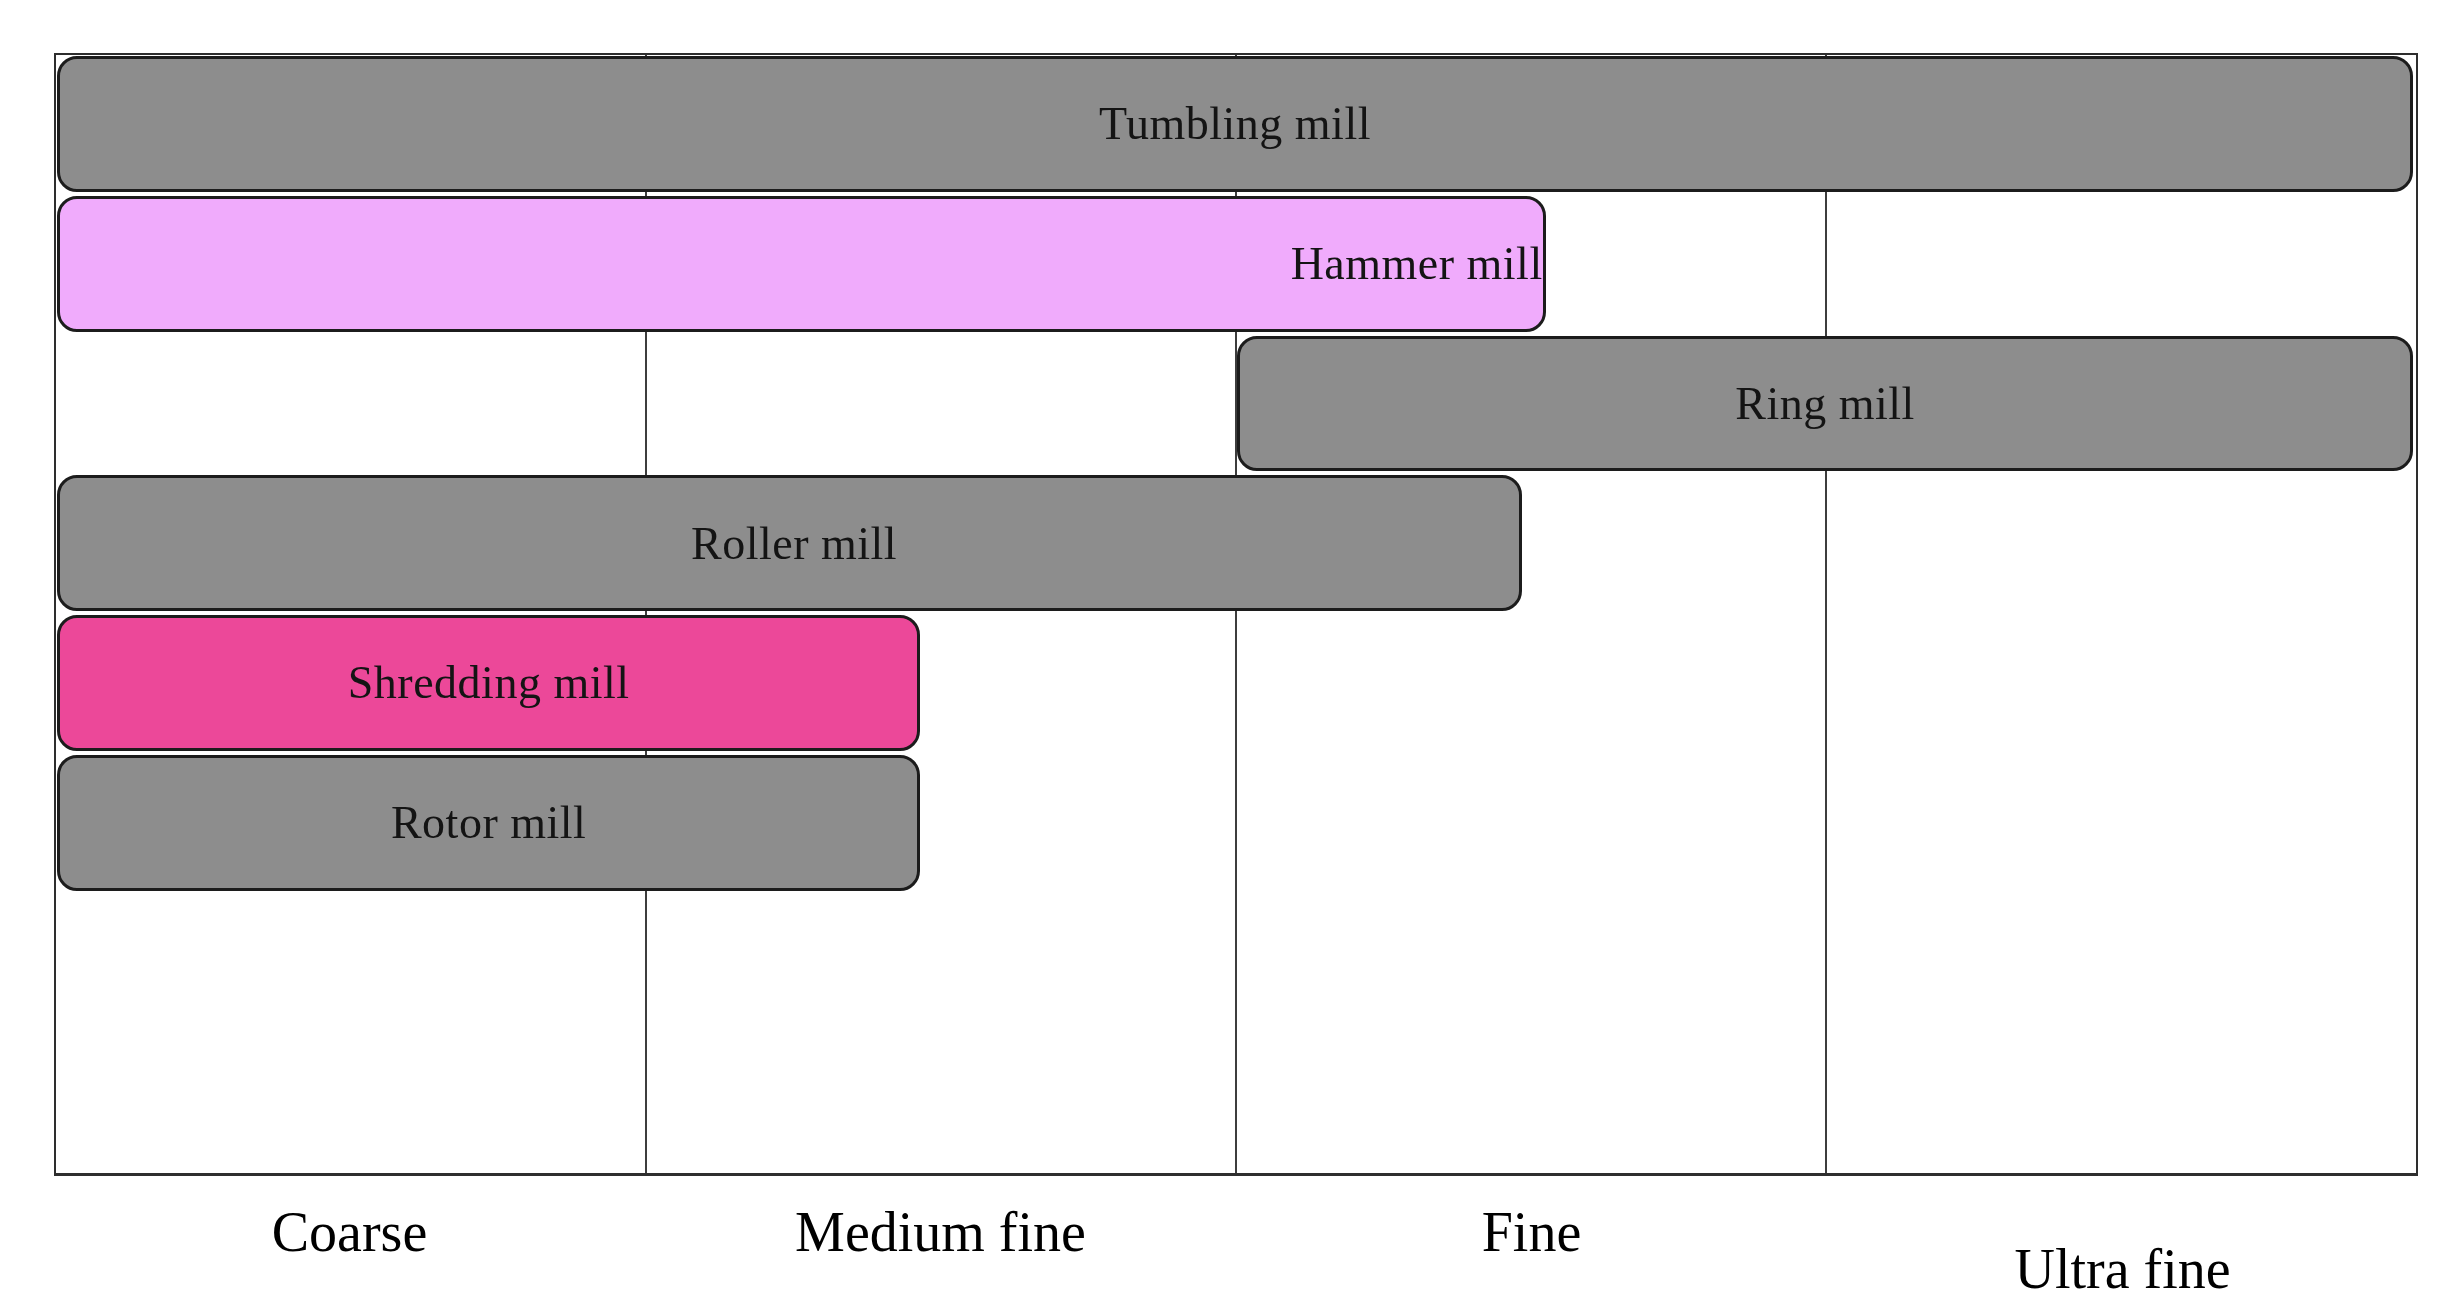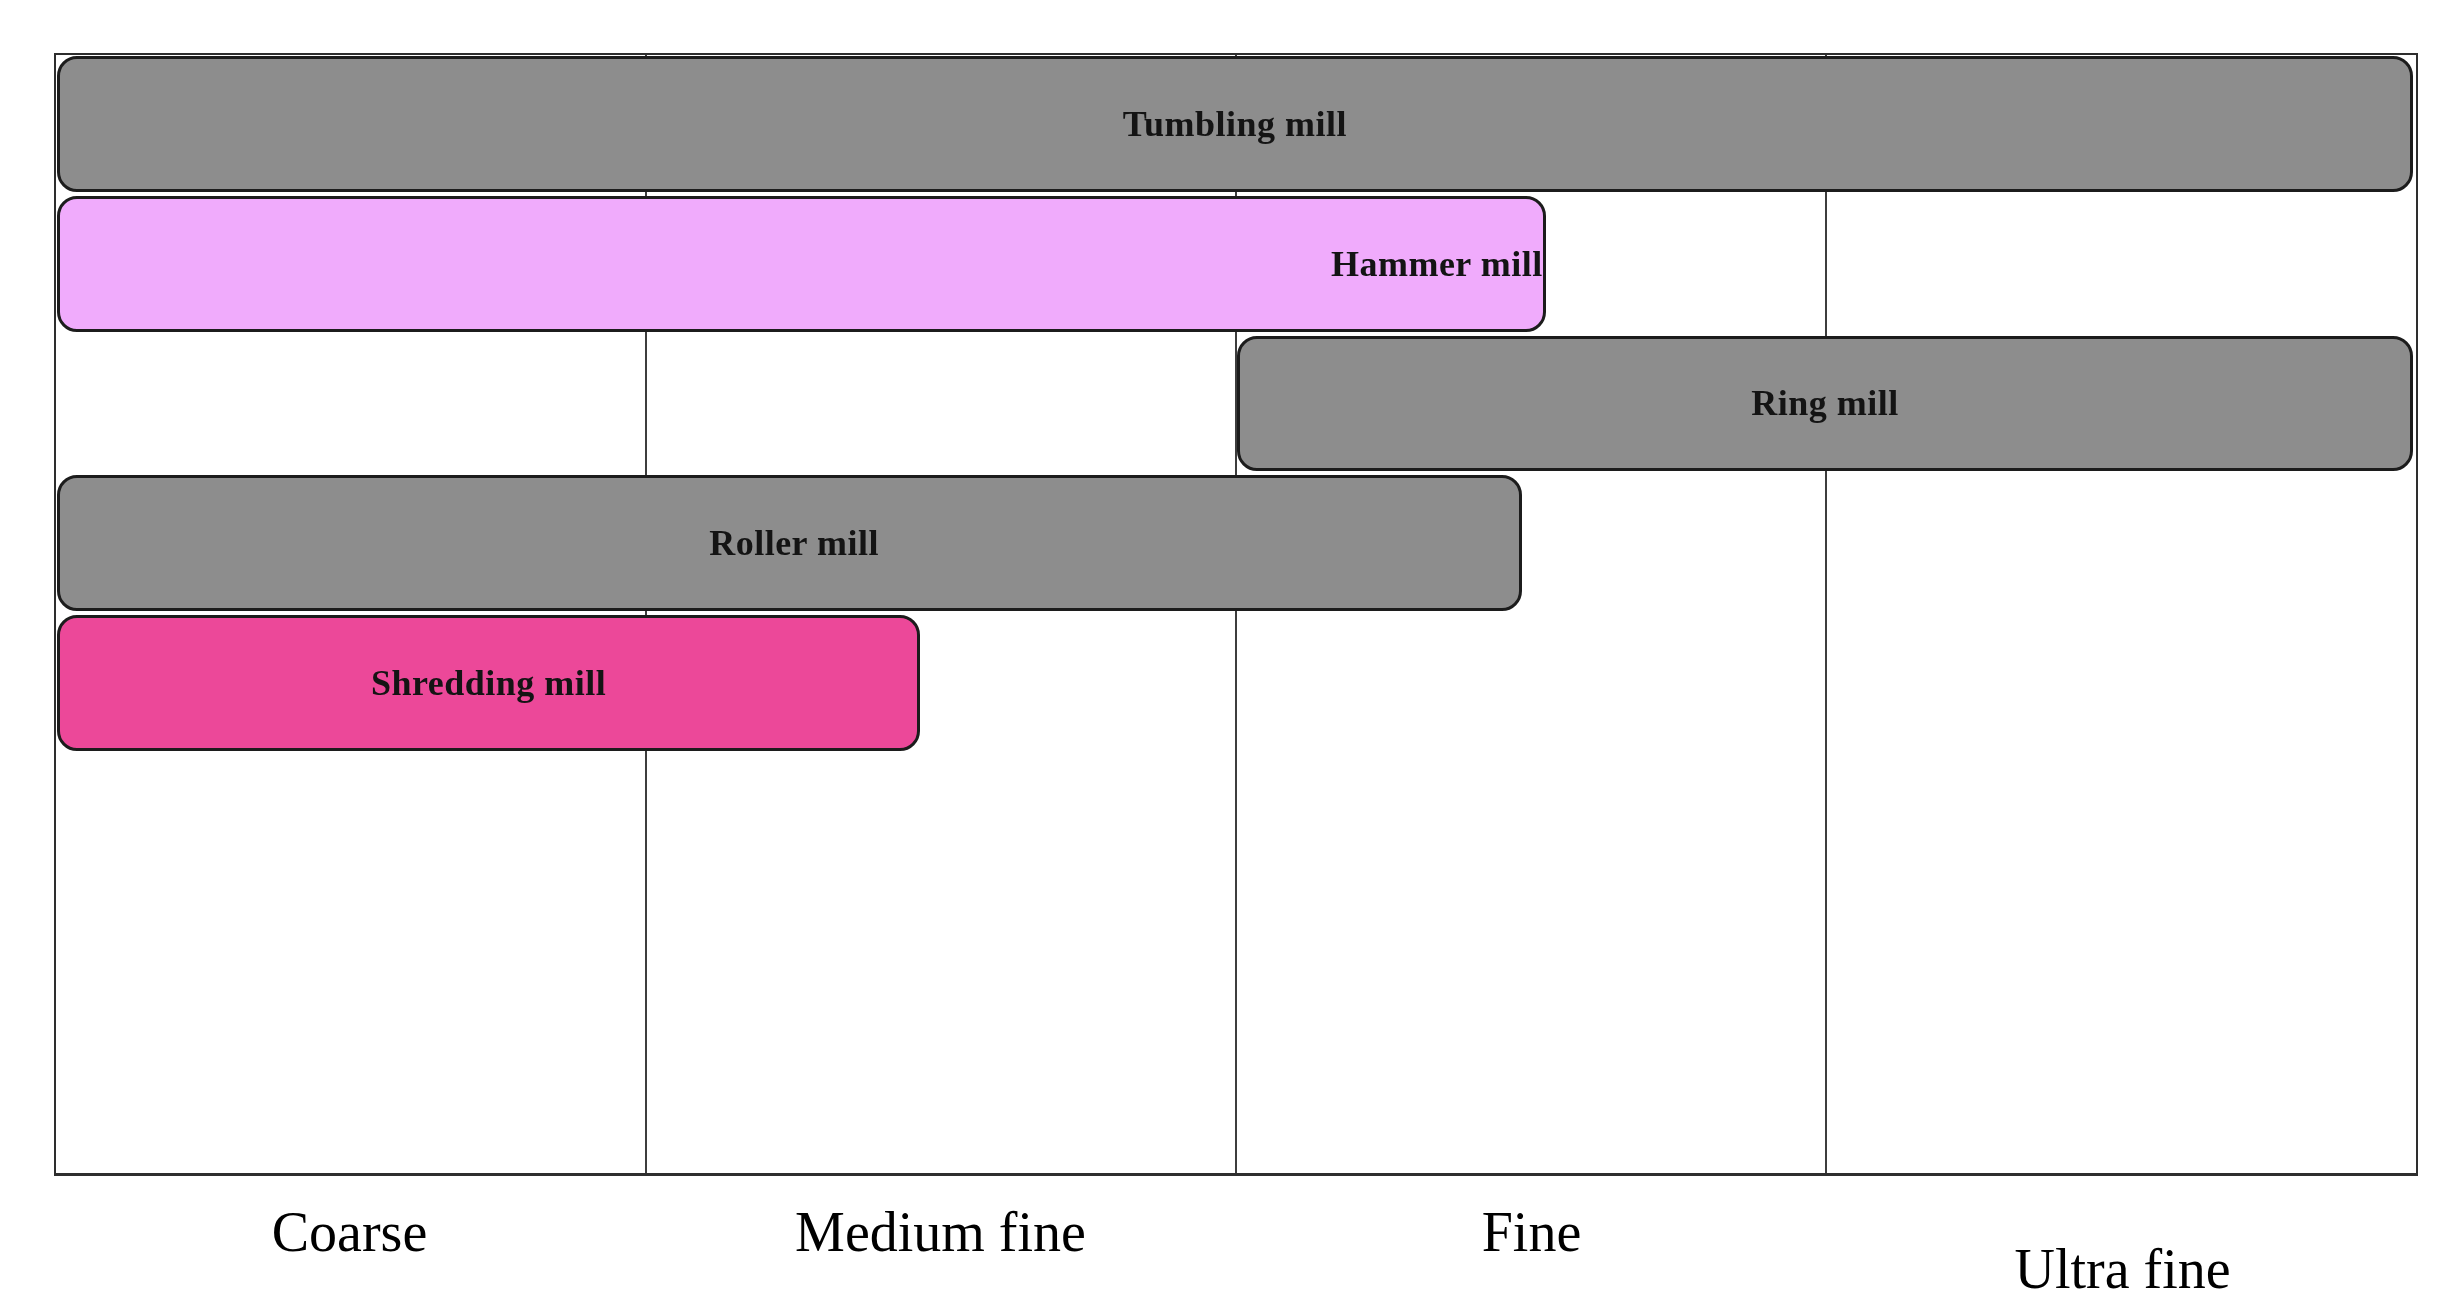--- a/index.html
+++ b/index.html
@@ -40,25 +40,24 @@
     position: absolute;
     border: 3px solid #1c1c1c;
     border-radius: 20px;
     box-sizing: border-box;
     display: flex;
     align-items: center;
     justify-content: center;
     z-index: 1;
   }
   .bar-label {
-    font-size: 36px;
+    font-size: 46px;
     color: #141414;
     letter-spacing: 0.5px;
     white-space: nowrap;
-    font-weight: bold;
   }
   .axis-labels {
     position: absolute;
     left: 54px;
     top: 1192px;
     width: 2364px;
     height: 100px;
   }
   .axis-label {
     position: absolute;
@@ -87,20 +86,23 @@
         </div>
         <div class="bar" style="left: calc(50% + 1px); width: calc(50% - 4px); top: calc(25% + 1px); height: calc(12.5% - 4px); background: rgb(141, 141, 141); border-color: rgb(28, 28, 28);">
           <span class="bar-label" style="color: rgb(20, 20, 20);">Ring mill</span>
         </div>
         <div class="bar" style="left: calc(0% + 1px); width: calc(62.25% - 4px); top: calc(37.5% + 1px); height: calc(12.5% - 4px); background: rgb(141, 141, 141); border-color: rgb(28, 28, 28); padding-left: 9px;">
           <span class="bar-label" style="color: rgb(20, 20, 20);">Roller mill</span>
         </div>
         <div class="bar" style="left: calc(0% + 1px); width: calc(36.75% - 4px); top: calc(50% + 1px); height: calc(12.5% - 4px); background: #ec4899; border-color: rgb(28, 28, 28);">
           <span class="bar-label" style="color: rgb(20, 20, 20);">Shredding mill</span>
         </div>
+        <div class="bar" style="left: calc(0% + 1px); width: calc(36.75% - 4px); top: calc(62.5% + 1px); height: calc(12.5% - 4px); background: rgb(141, 141, 141); border-color: rgb(28, 28, 28);">
+          <span class="bar-label" style="color: rgb(20, 20, 20);">Rotor mill</span>
+        </div>
       </div>
   </div>
   <div class="axis-labels">
       <div class="axis-label" style="left: 12.5%; color: rgb(0, 0, 0);">Coarse</div>
       <div class="axis-label" style="left: 37.5%; color: rgb(0, 0, 0);">Medium fine</div>
       <div class="axis-label" style="left: 62.5%; color: rgb(0, 0, 0);">Fine</div>
       <div class="axis-label" style="left: 87.5%; color: rgb(0, 0, 0); margin-top: 37px;">Ultra fine</div>
     </div>
 </div>
 

